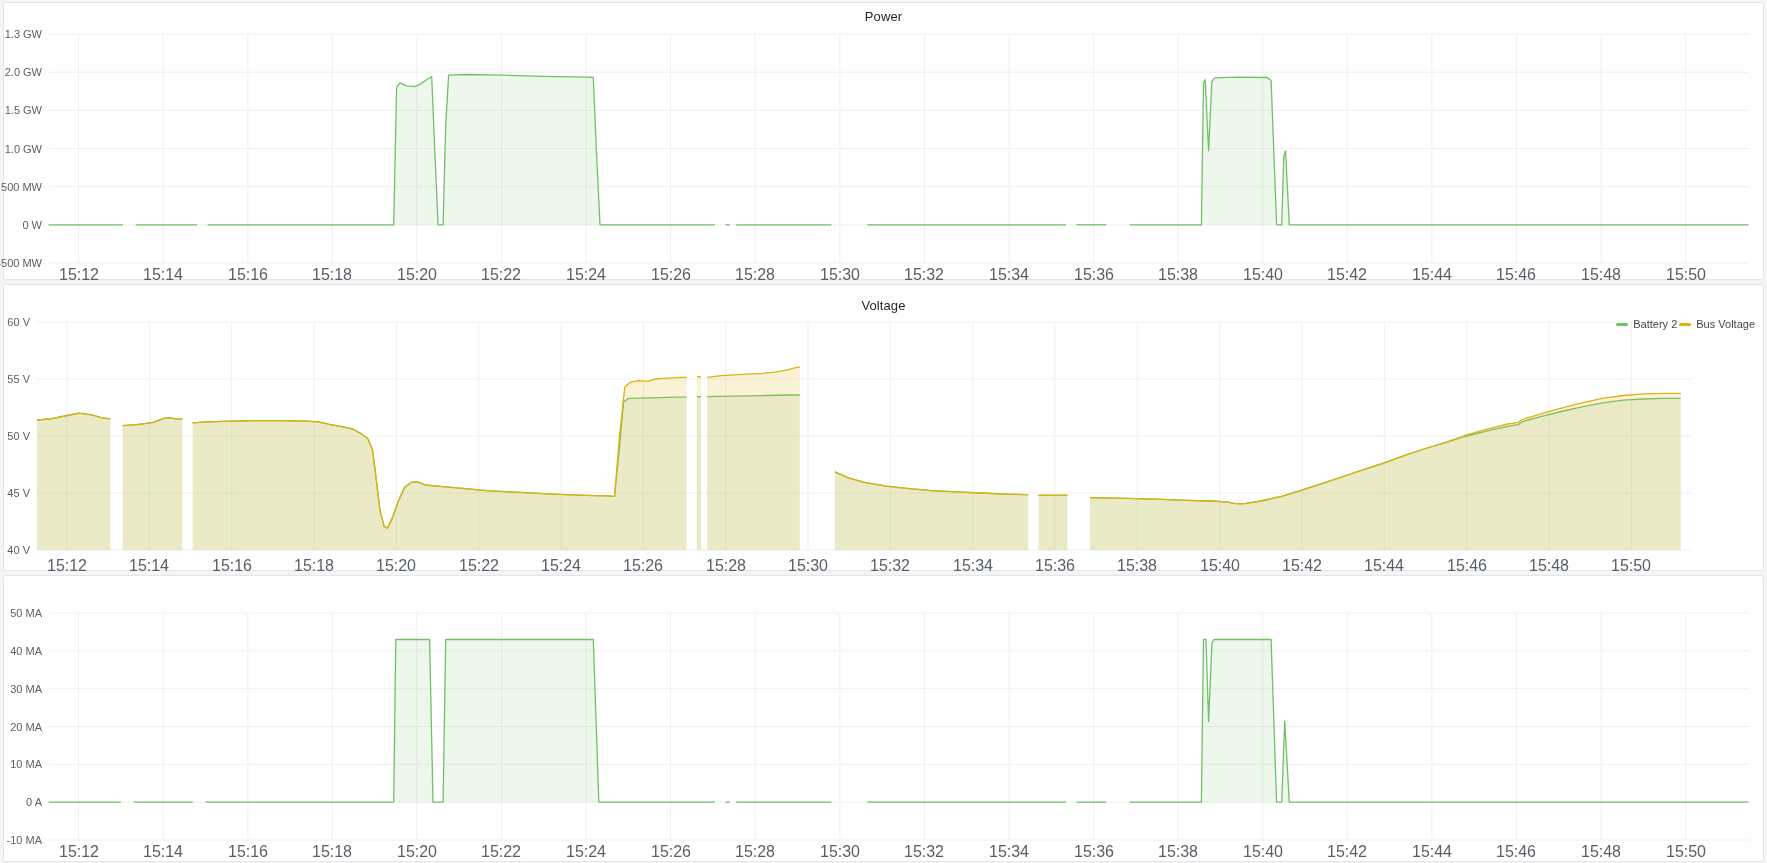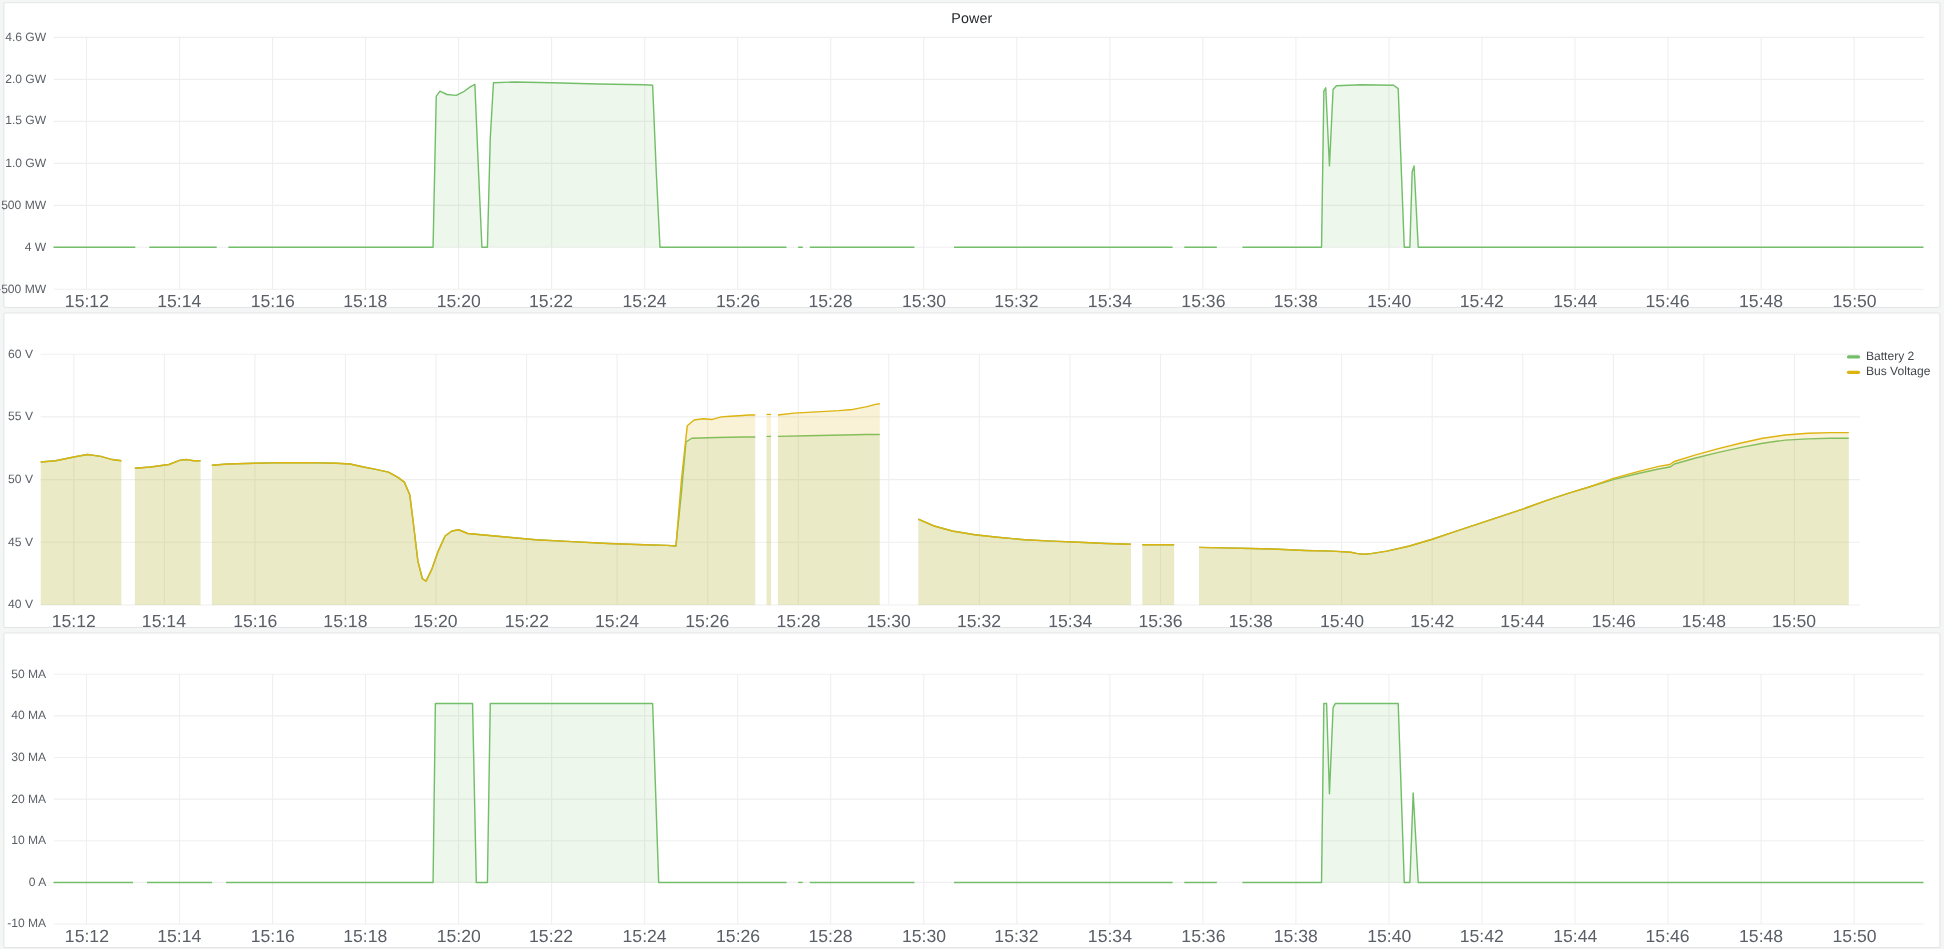--- a/index.html
+++ b/index.html
@@ -4,21 +4,21 @@
 <style>
   html,body{margin:0;padding:0;background:#f4f5f5;font-family:"Liberation Sans",sans-serif;}
   .page{width:1767px;height:863px;background:#f4f5f5;overflow:hidden;}
   .panel{position:relative;background:#ffffff;border:1px solid #e4e5e6;border-radius:2px;
          margin:0 3px;box-sizing:border-box;}
   .panel-title{position:absolute;left:0;right:0;text-align:center;font-size:13px;font-weight:500;
          color:#24292e;letter-spacing:.1px;}
   .ylab{position:absolute;font-size:11px;color:#5a5e66;text-align:right;transform:translateY(-50%);
          white-space:nowrap;}
   .xlab{position:absolute;font-size:16px;color:#5a5e66;transform:translateX(-50%);white-space:nowrap;}
-  .legend{position:absolute;display:flex;flex-direction:column;gap:2px;text-align:center;}
+  .legend{position:absolute;display:flex;flex-direction:row;gap:2px;text-align:center;}
   .legend-item{display:flex;align-items:center;gap:5px;font-size:11px;color:#44484e;cursor:pointer;}
   .legend-swatch{width:12px;height:3px;border-radius:2px;display:inline-block;}
   svg{position:absolute;left:0;top:0;}
 </style>
 </head>
 <body>
 
 <div class="page">
 
   <div class="panel" id="panel-0" style="margin-top:2px;height:278px;">
@@ -62,26 +62,26 @@
         <path d="M732.2 221.8L827.3 221.8L827.3 221.8L732.2 221.8Z" fill="rgba(115,191,105,0.13)" stroke="none"></path>
         <path d="M732.2 221.8L827.3 221.8" fill="none" stroke="#73bf69" stroke-width="1.3" stroke-linejoin="round"></path>
         <path d="M863.3 221.8L1062.0 221.8L1062.0 221.8L863.3 221.8Z" fill="rgba(115,191,105,0.13)" stroke="none"></path>
         <path d="M863.3 221.8L1062.0 221.8" fill="none" stroke="#73bf69" stroke-width="1.3" stroke-linejoin="round"></path>
         <path d="M1072.6 221.8L1102.2 221.8L1102.2 221.8L1072.6 221.8Z" fill="rgba(115,191,105,0.13)" stroke="none"></path>
         <path d="M1072.6 221.8L1102.2 221.8" fill="none" stroke="#73bf69" stroke-width="1.3" stroke-linejoin="round"></path>
         <path d="M1125.5 221.8L1197.4 221.8L1199.5 79.9L1201.2 76.8L1204.6 147.8L1207.9 78.3L1210.9 74.9L1233.3 74.1L1262.9 74.5L1267.1 77.6L1272.6 221.8L1277.7 221.8L1279.8 153.1L1281.5 147.8L1285.3 221.8L1744.6 221.8L1744.6 221.8L1125.5 221.8Z" fill="rgba(115,191,105,0.13)" stroke="none"></path>
         <path d="M1125.5 221.8L1197.4 221.8L1199.5 79.9L1201.2 76.8L1204.6 147.8L1207.9 78.3L1210.9 74.9L1233.3 74.1L1262.9 74.5L1267.1 77.6L1272.6 221.8L1277.7 221.8L1279.8 153.1L1281.5 147.8L1285.3 221.8L1744.6 221.8" fill="none" stroke="#73bf69" stroke-width="1.3" stroke-linejoin="round"></path>
       </svg>
     <div id="labels-0">
-        <span class="ylab" style="right: 1721px; top: 31px;">4.6 GW</span>
+        <span class="ylab" style="right: 1721px; top: 31px;">1.3 GW</span>
         <span class="ylab" style="right: 1721px; top: 69px;">2.0 GW</span>
         <span class="ylab" style="right: 1721px; top: 107px;">1.5 GW</span>
         <span class="ylab" style="right: 1721px; top: 146px;">1.0 GW</span>
         <span class="ylab" style="right: 1721px; top: 184px;">500 MW</span>
-        <span class="ylab" style="right: 1721px; top: 222px;">4 W</span>
+        <span class="ylab" style="right: 1721px; top: 222px;">0 W</span>
         <span class="ylab" style="right: 1721px; top: 260px;">-500 MW</span>
         <span class="xlab" style="left: 75px; top: 263px;">15:12</span>
         <span class="xlab" style="left: 159px; top: 263px;">15:14</span>
         <span class="xlab" style="left: 244px; top: 263px;">15:16</span>
         <span class="xlab" style="left: 328px; top: 263px;">15:18</span>
         <span class="xlab" style="left: 413px; top: 263px;">15:20</span>
         <span class="xlab" style="left: 497px; top: 263px;">15:22</span>
         <span class="xlab" style="left: 582px; top: 263px;">15:24</span>
         <span class="xlab" style="left: 667px; top: 263px;">15:26</span>
         <span class="xlab" style="left: 751px; top: 263px;">15:28</span>
@@ -93,20 +93,21 @@
         <span class="xlab" style="left: 1259px; top: 263px;">15:40</span>
         <span class="xlab" style="left: 1343px; top: 263px;">15:42</span>
         <span class="xlab" style="left: 1428px; top: 263px;">15:44</span>
         <span class="xlab" style="left: 1512px; top: 263px;">15:46</span>
         <span class="xlab" style="left: 1597px; top: 263px;">15:48</span>
         <span class="xlab" style="left: 1682px; top: 263px;">15:50</span>
       </div>
   </div>
 
   <div class="panel" id="panel-1" style="margin-top:4px;height:287px;">
+    <div class="panel-title" style="top:13px;">Voltage</div>
     <svg id="svg-1" width="1759" height="285">
         <line x1="33" x2="1687" y1="37.0" y2="37.0" stroke="#efefef" stroke-width="1"></line>
         <line x1="33" x2="1687" y1="94.0" y2="94.0" stroke="#efefef" stroke-width="1"></line>
         <line x1="33" x2="1687" y1="151.0" y2="151.0" stroke="#efefef" stroke-width="1"></line>
         <line x1="33" x2="1687" y1="208.0" y2="208.0" stroke="#efefef" stroke-width="1"></line>
         <line x1="33" x2="1687" y1="265.0" y2="265.0" stroke="#efefef" stroke-width="1"></line>
         <line x1="63.1" x2="63.1" y1="37" y2="265" stroke="#efefef" stroke-width="1"></line>
         <line x1="145.4" x2="145.4" y1="37" y2="265" stroke="#efefef" stroke-width="1"></line>
         <line x1="227.7" x2="227.7" y1="37" y2="265" stroke="#efefef" stroke-width="1"></line>
         <line x1="310.0" x2="310.0" y1="37" y2="265" stroke="#efefef" stroke-width="1"></line>

